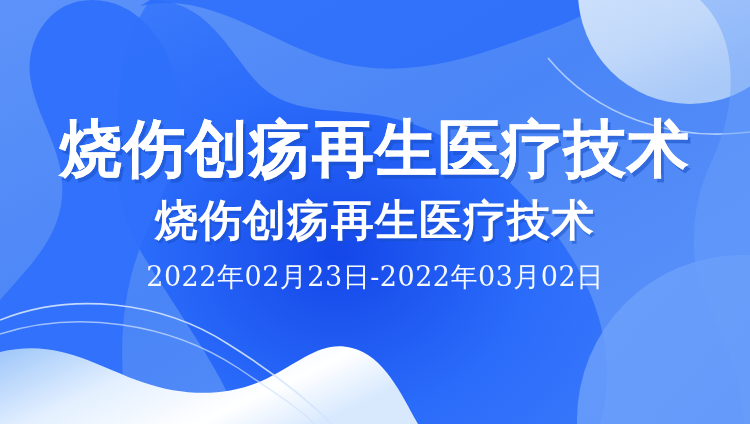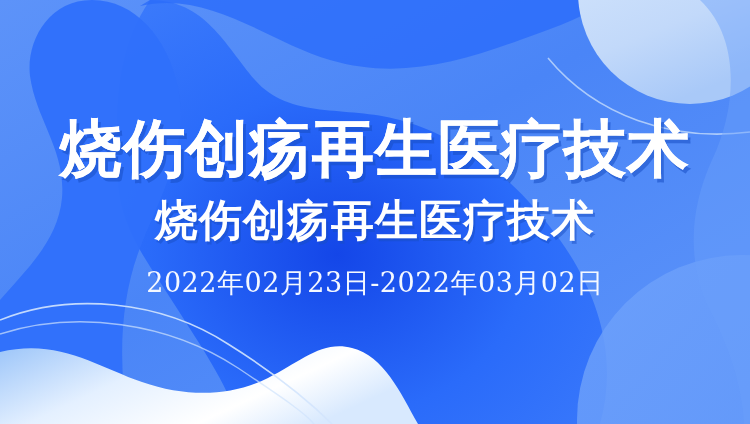--- a/index.html
+++ b/index.html
@@ -51,21 +51,21 @@
     font-family: "DejaVu Sans", "Liberation Sans", sans-serif;
     font-size: 43px;
     font-weight: bold;
     color: #ffffff;
     letter-spacing: 1px;
     line-height: 1.05;
     white-space: nowrap;
     text-shadow: 2px 3px 0 rgba(24, 78, 196, 0.5);
   }
   .date-range {
-    margin-top: 22px;
+    margin-top: 16px;
     font-family: "DejaVu Serif", "Liberation Serif", serif;
     font-size: 27px;
     font-weight: normal;
     color: #f4f8ff;
     letter-spacing: 0.5px;
     white-space: nowrap;
   }
 </style>
 </head>
 <body>

